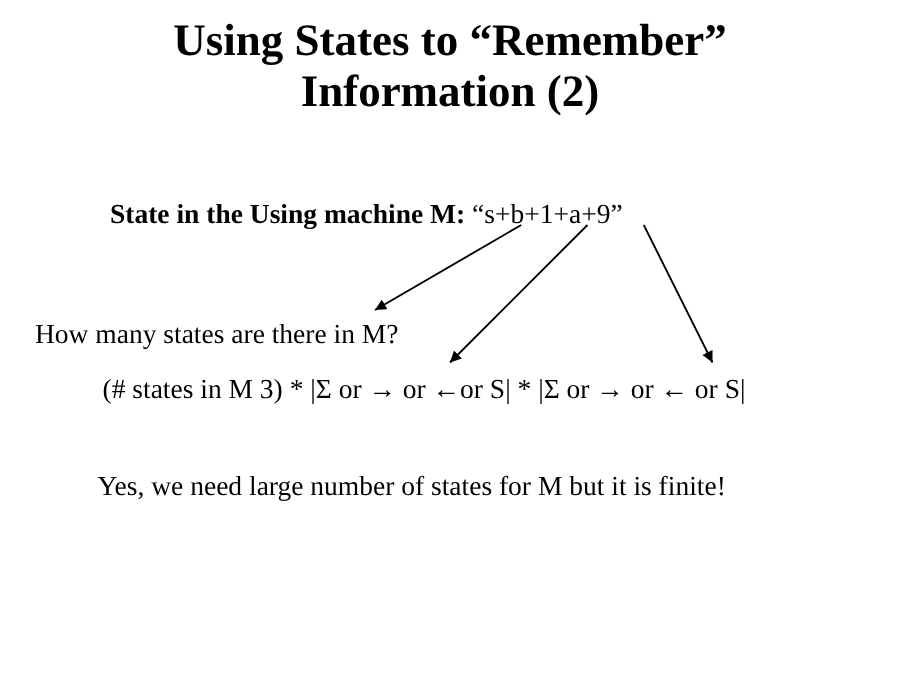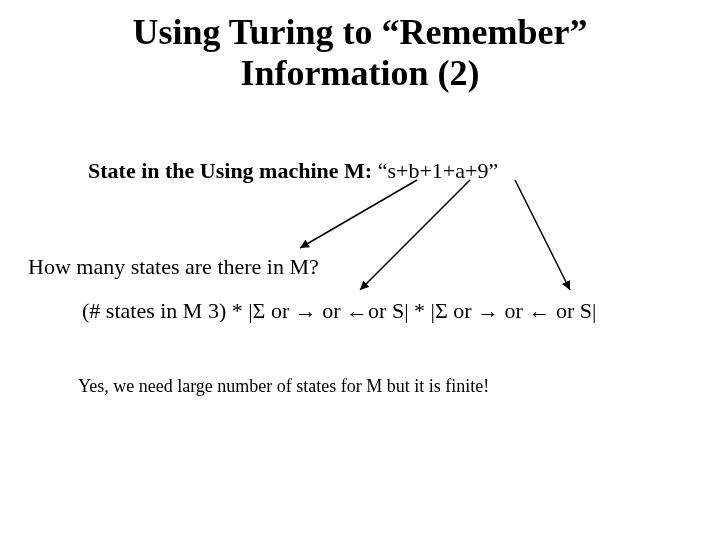--- a/index.html
+++ b/index.html
@@ -49,38 +49,38 @@
     position: absolute;
     top: 298px;
     left: 82px;
     font-size: 22px;
     white-space: nowrap;
   }
   .conclusion {
     position: absolute;
     top: 376px;
     left: 78px;
-    font-size: 18px;
+    font-size: 22px;
   }
   svg.arrows {
     position: absolute;
     top: 0;
     left: 0;
     width: 720px;
     height: 540px;
     pointer-events: none;
   }
 </style>
 </head>
 <body>
 
 <div class="slide">
 
   <div class="title">
-    <span>Using Turing to “Remember”</span><br>
+    <span>Using States to “Remember”</span><br>
     <span>Information (2)</span>
   </div>
 
   <div class="line-state">
     <span class="label">State in the Using machine M: </span><span class="value">“s+b+1+a+9”</span>
   </div>
 
   <div class="question">How many states are there in M?</div>
 
   <div class="formula">(# states in M 3) * |Σ or → or ←or S| * |Σ or → or ← or S|</div>

